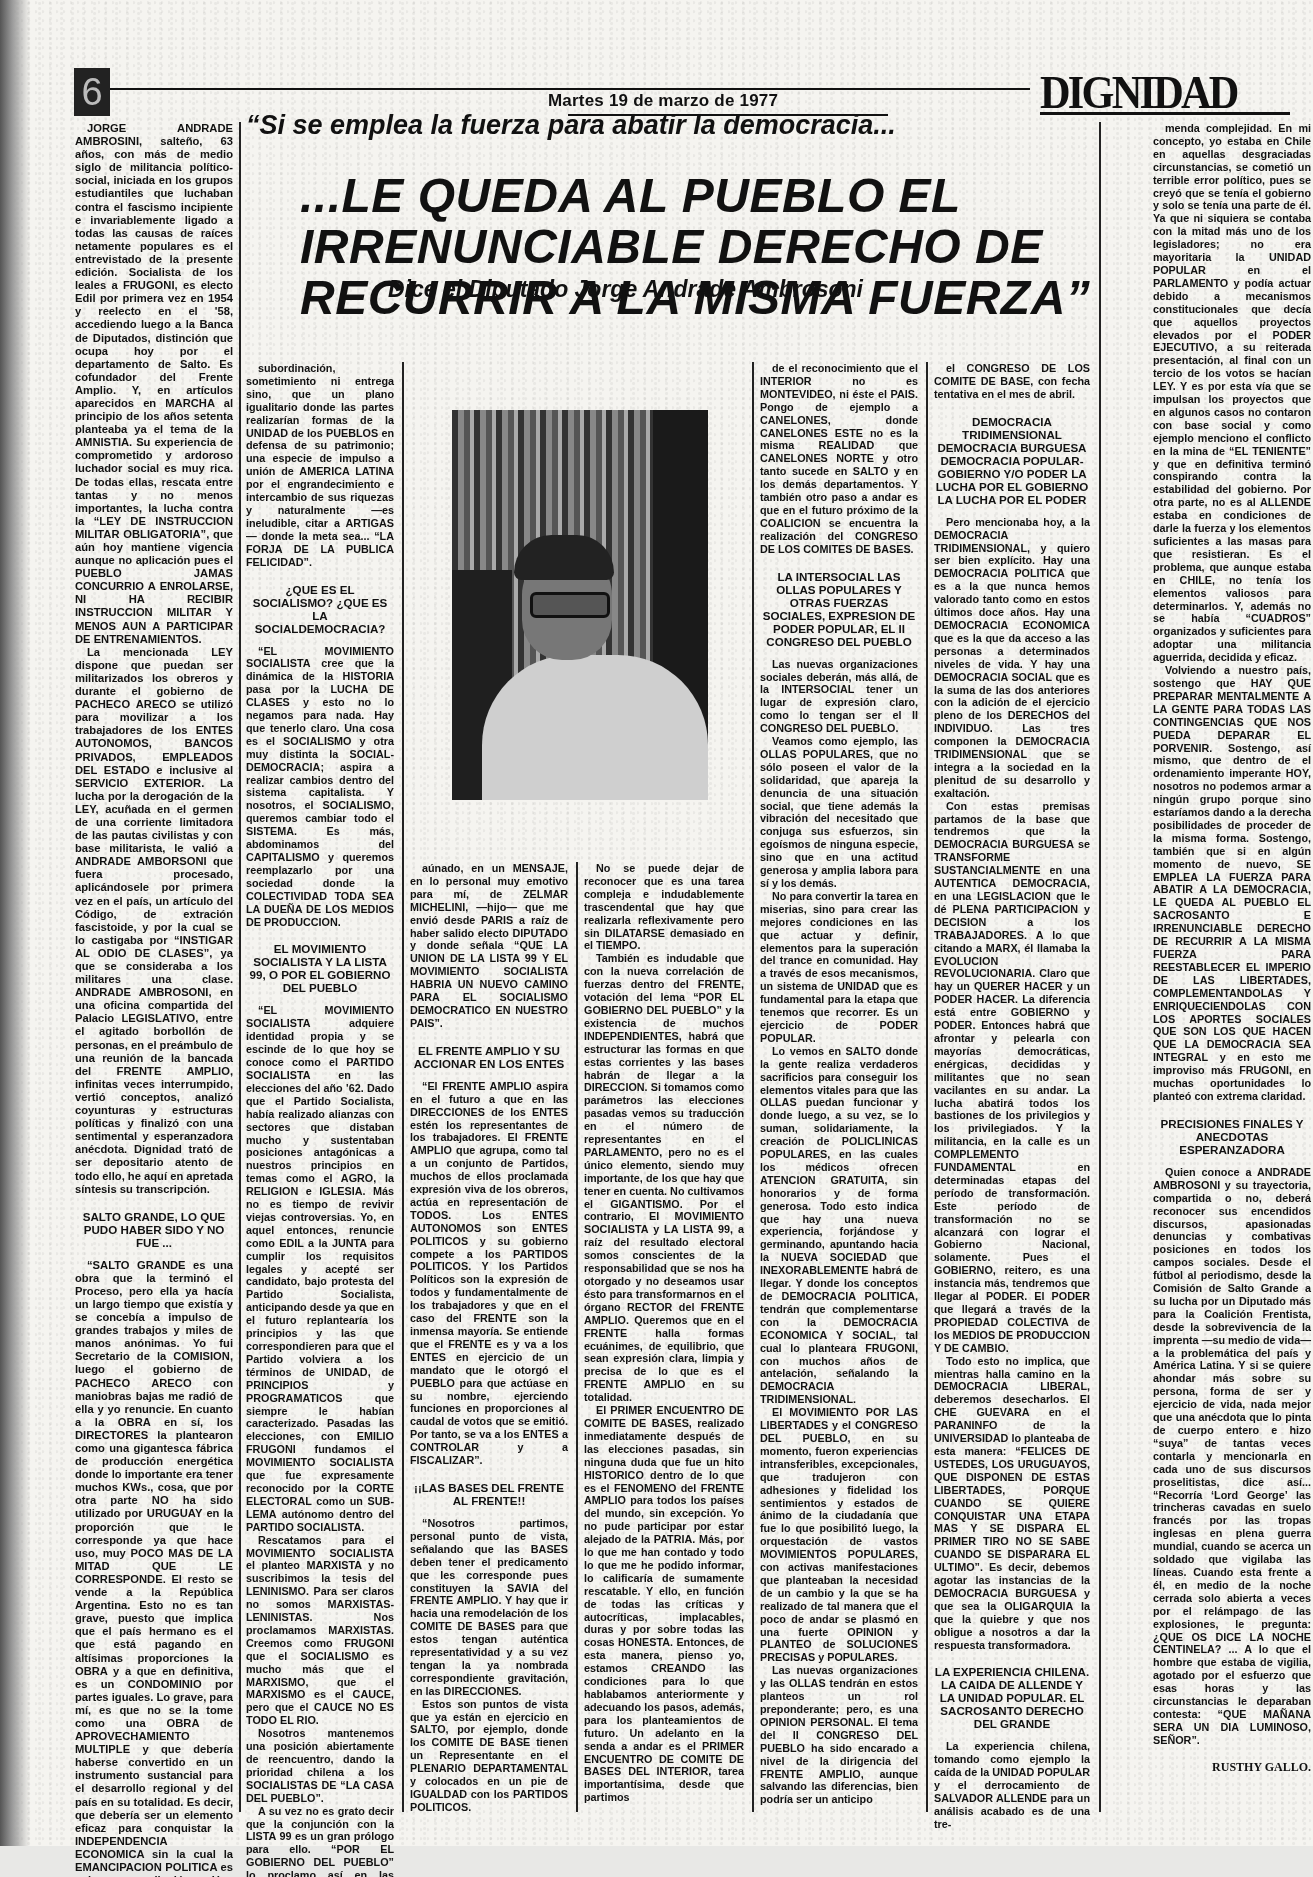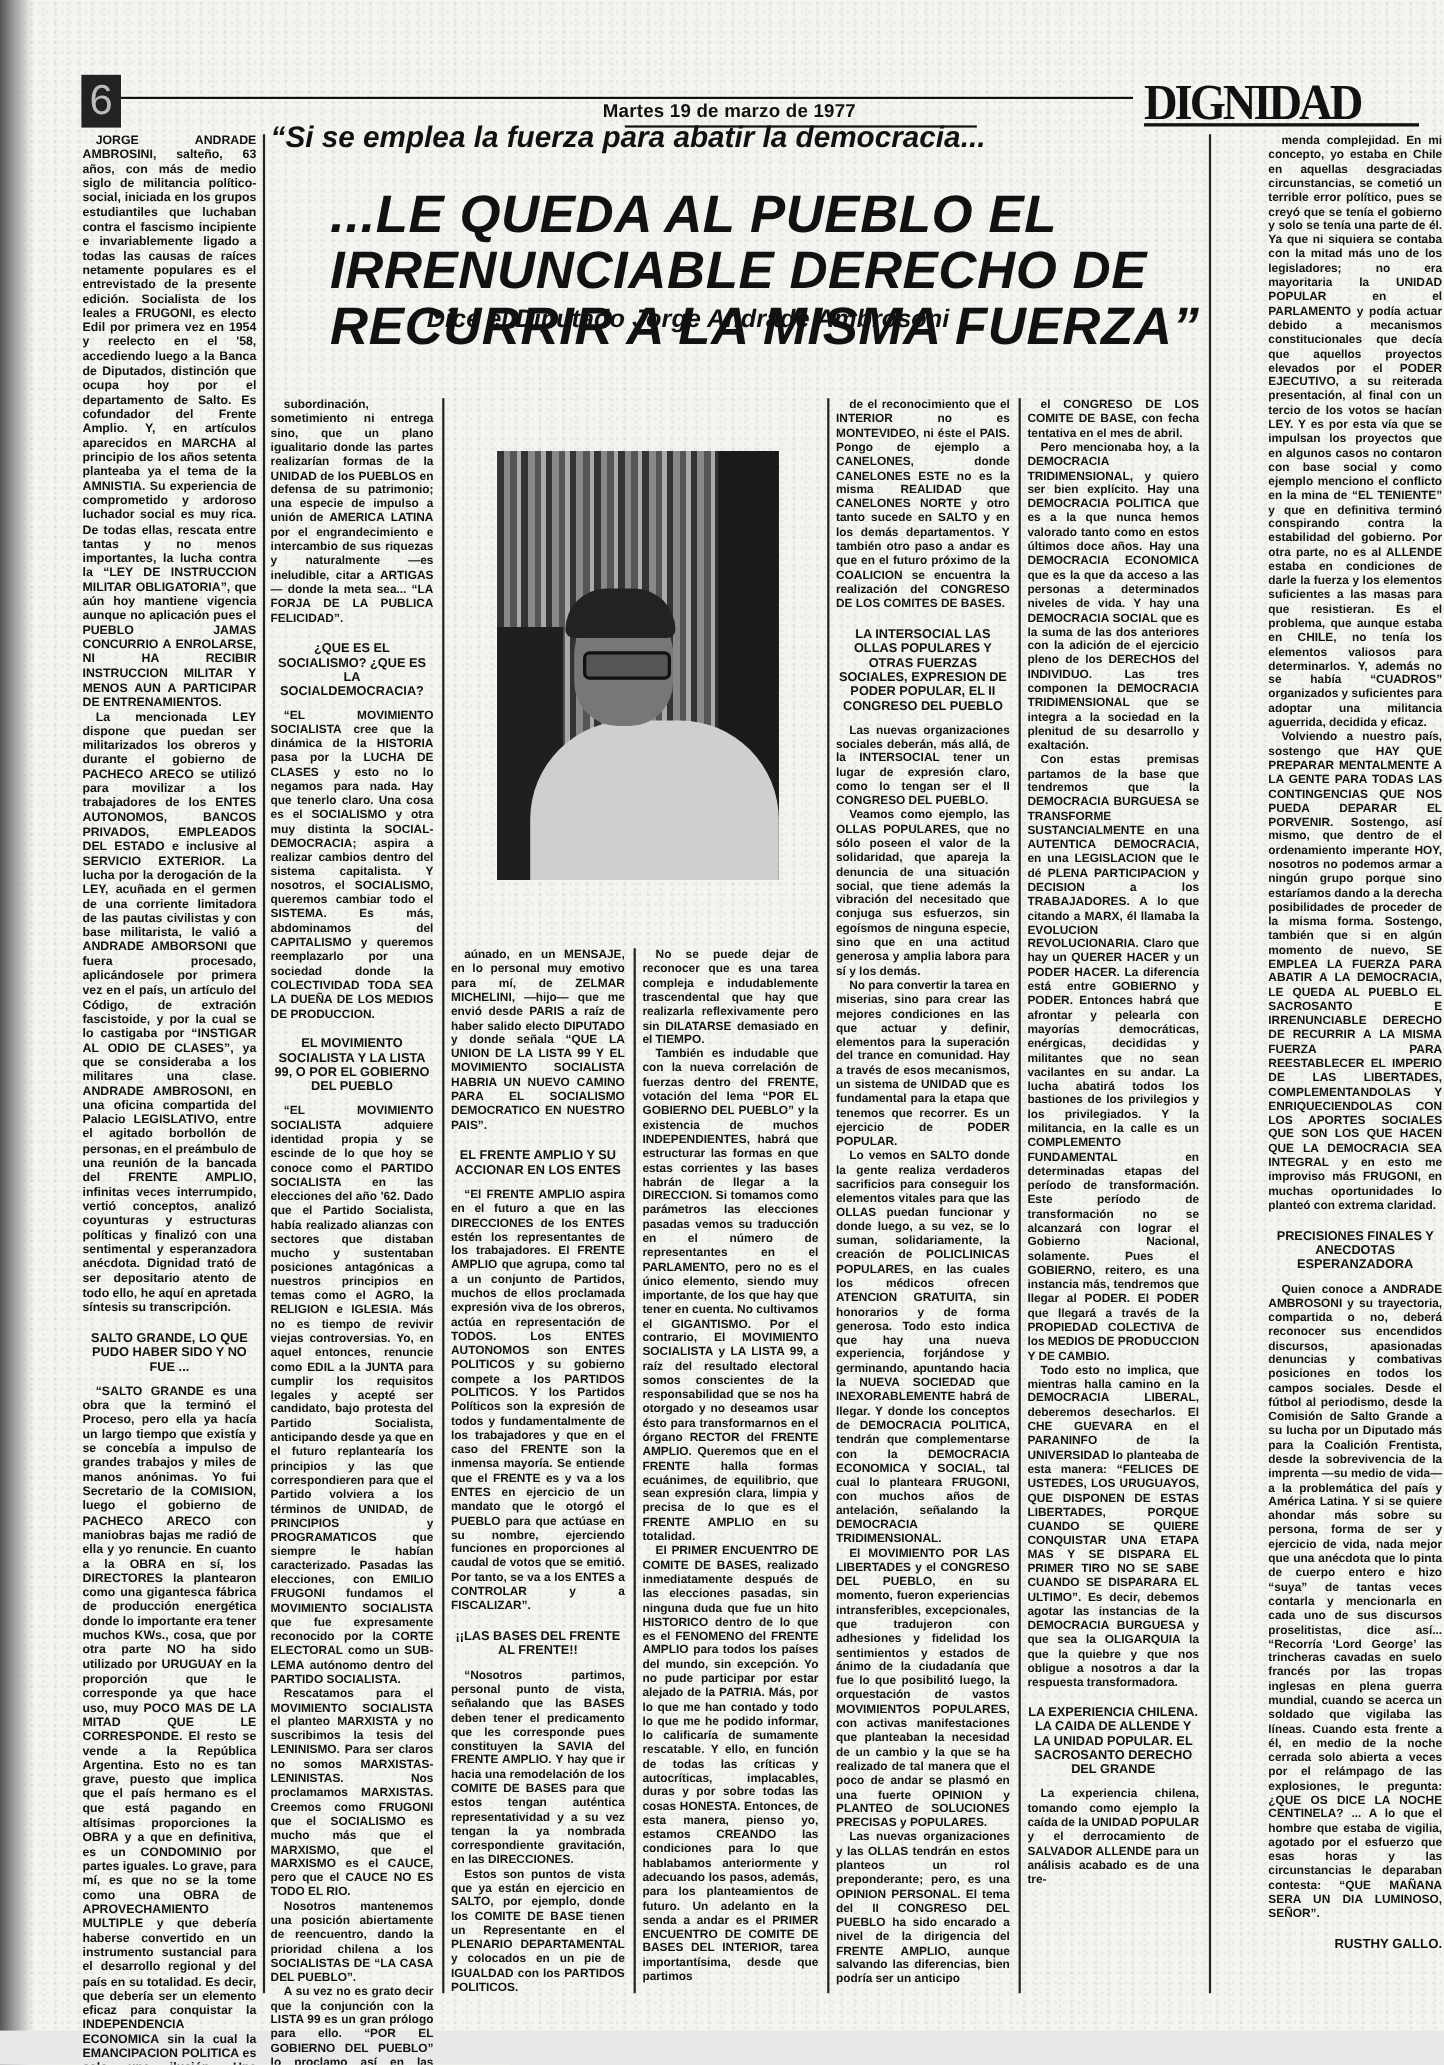--- a/index.html
+++ b/index.html
@@ -36,21 +36,21 @@
   .photo{position:absolute;left:452px;top:410px;width:256px;height:390px;
         background:
           repeating-linear-gradient(90deg, #333 0 6px, #888 6px 12px, #555 12px 18px, #aaa 18px 22px),
           #444;}
   .photo .darkright{position:absolute;right:0;top:0;width:55px;height:100%;background:#1a1a1a;}
   .photo .head{position:absolute;left:70px;top:140px;width:90px;height:110px;border-radius:45px 45px 40px 40px;background:#777;}
   .photo .hair{position:absolute;left:62px;top:125px;width:100px;height:45px;border-radius:50px 50px 10px 10px;background:#222;}
   .photo .glasses{position:absolute;left:78px;top:182px;width:74px;height:20px;border:3px solid #111;border-radius:6px;background:#555;}
   .photo .body{position:absolute;left:30px;top:245px;width:226px;height:145px;border-radius:90px 90px 0 0;background:#cfcfcf;}
   .photo .shadow{position:absolute;left:0;top:160px;width:60px;height:230px;background:#1f1f1f;}
-  .signature{font-weight:bold;text-align:right;margin-top:14px;font-size:12px;}
+  .signature{font-weight:bold;text-align:right;margin-top:14px;font-size:12px;font-family:Liberation Serif, serif;}
 </style>
 </head>
 <body>
 
 <div class="page"></div>
 <div class="leftshadow"></div>
 <div class="bottomband"></div>
 
 <div class="pagenum">6</div>
 <div class="rule-top"></div>
@@ -120,20 +120,21 @@
   <p>Veamos como ejemplo, las OLLAS POPULARES, que no sólo poseen el valor de la solidaridad, que apareja la denuncia de una situación social, que tiene además la vibración del necesitado que conjuga sus esfuerzos, sin egoísmos de ninguna especie, sino que en una actitud generosa y amplia labora para sí y los demás.</p>
   <p>No para convertir la tarea en miserias, sino para crear las mejores condiciones en las que actuar y definir, elementos para la superación del trance en comunidad. Hay a través de esos mecanismos, un sistema de UNIDAD que es fundamental para la etapa que tenemos que recorrer. Es un ejercicio de PODER POPULAR.</p>
   <p>Lo vemos en SALTO donde la gente realiza verdaderos sacrificios para conseguir los elementos vitales para que las OLLAS puedan funcionar y donde luego, a su vez, se lo suman, solidariamente, la creación de POLICLINICAS POPULARES, en las cuales los médicos ofrecen ATENCION GRATUITA, sin honorarios y de forma generosa. Todo esto indica que hay una nueva experiencia, forjándose y germinando, apuntando hacia la NUEVA SOCIEDAD que INEXORABLEMENTE habrá de llegar. Y donde los conceptos de DEMOCRACIA POLITICA, tendrán que complementarse con la DEMOCRACIA ECONOMICA Y SOCIAL, tal cual lo planteara FRUGONI, con muchos años de antelación, señalando la DEMOCRACIA TRIDIMENSIONAL.</p>
   <p>El MOVIMIENTO POR LAS LIBERTADES y el CONGRESO DEL PUEBLO, en su momento, fueron experiencias intransferibles, excepcionales, que tradujeron con adhesiones y fidelidad los sentimientos y estados de ánimo de la ciudadanía que fue lo que posibilitó luego, la orquestación de vastos MOVIMIENTOS POPULARES, con activas manifestaciones que planteaban la necesidad de un cambio y la que se ha realizado de tal manera que el poco de andar se plasmó en una fuerte OPINION y PLANTEO de SOLUCIONES PRECISAS y POPULARES.</p>
   <p>Las nuevas organizaciones y las OLLAS tendrán en estos planteos un rol preponderante; pero, es una OPINION PERSONAL. El tema del II CONGRESO DEL PUEBLO ha sido encarado a nivel de la dirigencia del FRENTE AMPLIO, aunque salvando las diferencias, bien podría ser un anticipo</p>
 </div>
 <div class="vrule" style="left:926px;top:362px;height:1450px;"></div>
 
 <div class="col" style="left:934px;top:362px;width:156px;font-size:10.8px;line-height:12.9px;">
   <p>el CONGRESO DE LOS COMITE DE BASE, con fecha tentativa en el mes de abril.</p>
+  <div class="sub">DEMOCRACIA TRIDIMENSIONAL DEMOCRACIA BURGUESA DEMOCRACIA POPULAR-GOBIERNO Y/O PODER LA LUCHA POR EL GOBIERNO LA LUCHA POR EL PODER</div>
   <p>Pero mencionaba hoy, a la DEMOCRACIA TRIDIMENSIONAL, y quiero ser bien explícito. Hay una DEMOCRACIA POLITICA que es a la que nunca hemos valorado tanto como en estos últimos doce años. Hay una DEMOCRACIA ECONOMICA que es la que da acceso a las personas a determinados niveles de vida. Y hay una DEMOCRACIA SOCIAL que es la suma de las dos anteriores con la adición de el ejercicio pleno de los DERECHOS del INDIVIDUO. Las tres componen la DEMOCRACIA TRIDIMENSIONAL que se integra a la sociedad en la plenitud de su desarrollo y exaltación.</p>
   <p>Con estas premisas partamos de la base que tendremos que la DEMOCRACIA BURGUESA se TRANSFORME SUSTANCIALMENTE en una AUTENTICA DEMOCRACIA, en una LEGISLACION que le dé PLENA PARTICIPACION y DECISION a los TRABAJADORES. A lo que citando a MARX, él llamaba la EVOLUCION REVOLUCIONARIA. Claro que hay un QUERER HACER y un PODER HACER. La diferencia está entre GOBIERNO y PODER. Entonces habrá que afrontar y pelearla con mayorías democráticas, enérgicas, decididas y militantes que no sean vacilantes en su andar. La lucha abatirá todos los bastiones de los privilegios y los privilegiados. Y la militancia, en la calle es un COMPLEMENTO FUNDAMENTAL en determinadas etapas del período de transformación. Este período de transformación no se alcanzará con lograr el Gobierno Nacional, solamente. Pues el GOBIERNO, reitero, es una instancia más, tendremos que llegar al PODER. El PODER que llegará a través de la PROPIEDAD COLECTIVA de los MEDIOS DE PRODUCCION Y DE CAMBIO.</p>
   <p>Todo esto no implica, que mientras halla camino en la DEMOCRACIA LIBERAL, deberemos desecharlos. El CHE GUEVARA en el PARANINFO de la UNIVERSIDAD lo planteaba de esta manera: “FELICES DE USTEDES, LOS URUGUAYOS, QUE DISPONEN DE ESTAS LIBERTADES, PORQUE CUANDO SE QUIERE CONQUISTAR UNA ETAPA MAS Y SE DISPARA EL PRIMER TIRO NO SE SABE CUANDO SE DISPARARA EL ULTIMO”. Es decir, debemos agotar las instancias de la DEMOCRACIA BURGUESA y que sea la OLIGARQUIA la que la quiebre y que nos obligue a nosotros a dar la respuesta transformadora.</p>
   <div class="sub">LA EXPERIENCIA CHILENA. LA CAIDA DE ALLENDE Y LA UNIDAD POPULAR. EL SACROSANTO DERECHO DEL GRANDE</div>
   <p>La experiencia chilena, tomando como ejemplo la caída de la UNIDAD POPULAR y el derrocamiento de SALVADOR ALLENDE para un análisis acabado es de una tre-</p>
 </div>
 <div class="vrule" style="left:1099px;top:122px;height:1690px;"></div>
 
 <div class="col" style="left:1153px;top:122px;width:158px;font-size:10.8px;line-height:12.9px;">
   <p class="dark">menda complejidad. En mi concepto, yo estaba en Chile en aquellas desgraciadas circunstancias, se cometió un terrible error político, pues se creyó que se tenía el gobierno y solo se tenía una parte de él. Ya que ni siquiera se contaba con la mitad más uno de los legisladores; no era mayoritaria la UNIDAD POPULAR en el PARLAMENTO y podía actuar debido a mecanismos constitucionales que decía que aquellos proyectos elevados por el PODER EJECUTIVO, a su reiterada presentación, al final con un tercio de los votos se hacían LEY. Y es por esta vía que se impulsan los proyectos que en algunos casos no contaron con base social y como ejemplo menciono el conflicto en la mina de “EL TENIENTE” y que en definitiva terminó conspirando contra la estabilidad del gobierno. Por otra parte, no es al ALLENDE estaba en condiciones de darle la fuerza y los elementos suficientes a las masas para que resistieran. Es el problema, que aunque estaba en CHILE, no tenía los elementos valiosos para determinarlos. Y, además no se había “CUADROS” organizados y suficientes para adoptar una militancia aguerrida, decidida y eficaz.</p>

